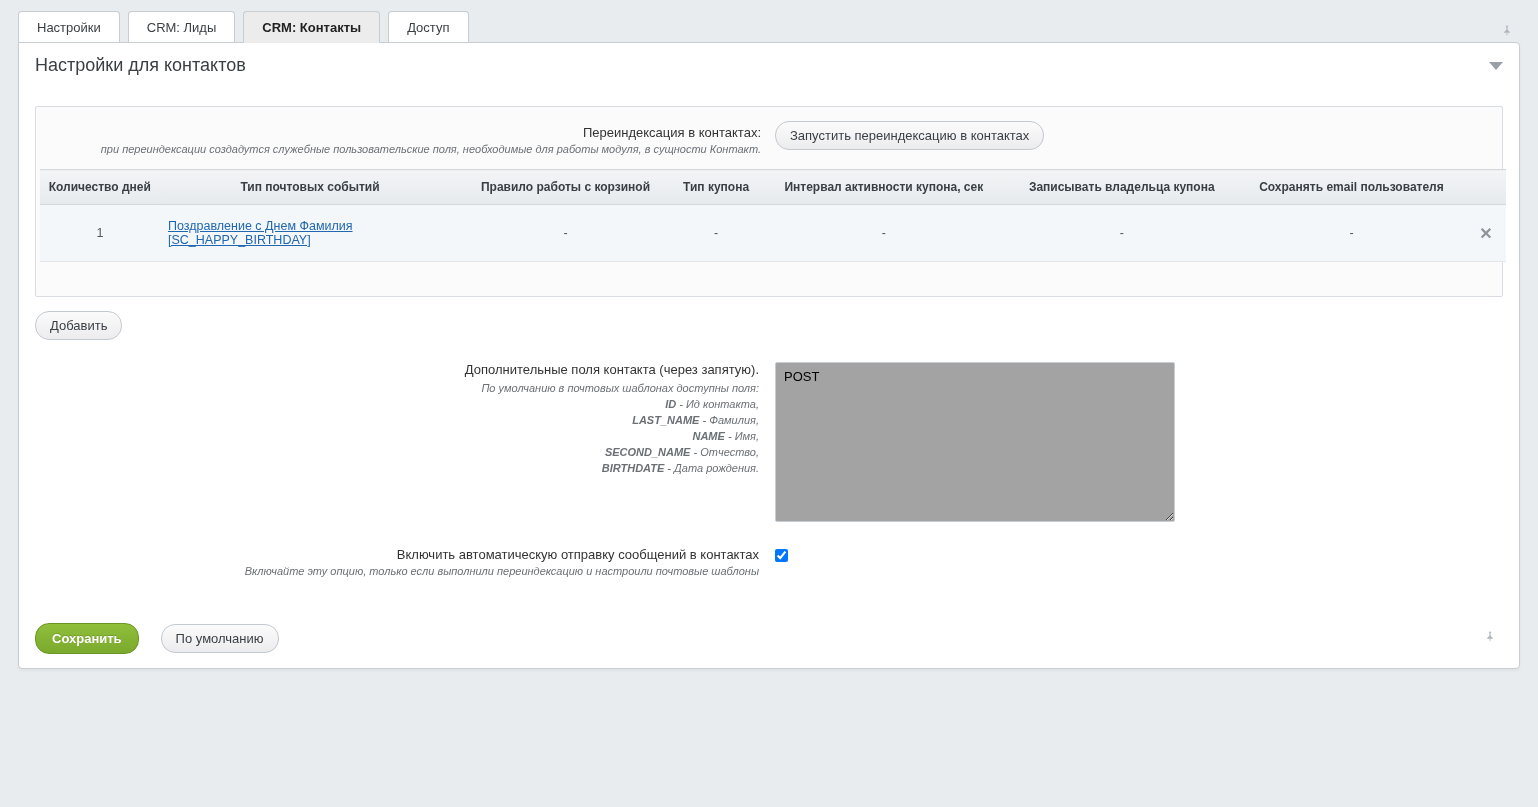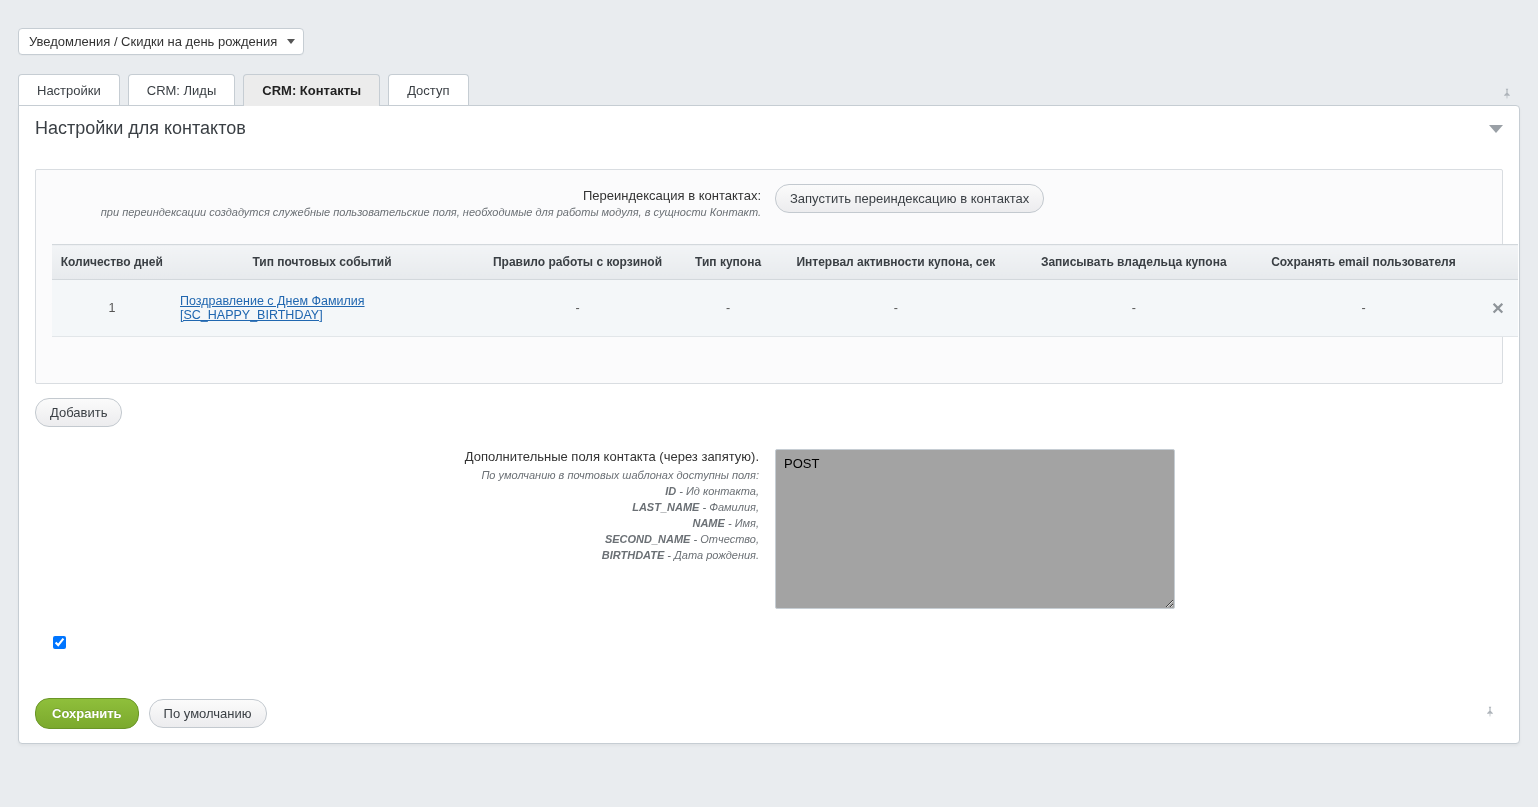--- a/index.html
+++ b/index.html
@@ -131,21 +131,21 @@
     color: #fff;
     font-weight: 600;
     text-shadow: 0 -1px 0 rgba(0,0,0,0.15);
     padding: 7px 16px;
   }
 
   
   table.grid {
     width: calc(100% - 0px);
     border-collapse: collapse;
-    margin: 16px;
+    margin: 4px;
   }
   table.grid thead th {
     background: linear-gradient(#f2f4f6,#e7eaed);
     border-top: 1px solid #d3d8dc;
     border-bottom: 1px solid #d3d8dc;
     font-weight: 600;
     font-size: 12px;
     color: #3a3f44;
     text-align: center;
     padding: 10px 6px;
@@ -221,38 +221,32 @@
     font-size: 11px;
     color: #6b7075;
     display: block;
     margin-top: 3px;
   }
   .auto-right { padding-left: 6px; padding-top: 2px; }
 
   .footer-bar {
     display: flex;
     align-items: center;
-    gap: 10px;
+    gap: 22px;
     padding: 12px 16px 14px 16px;
   }
   .footer-bar .pin-icon { margin-left: auto; }
 
   
 </style>
 </head>
 <body>
 
 <div class="page">
 
-  <div class="topbar">
-    <div class="dropdown">
-      <span>Уведомления / Скидки на день рождения</span>
-      <span class="caret"></span>
-    </div>
-  </div>
 
   <div class="tabs-row">
     <div class="tab"><span>Настройки</span></div>
     <div class="tab"><span>CRM: Лиды</span></div>
     <div class="tab active"><span>CRM: Контакты</span></div>
     <div class="tab"><span>Доступ</span></div>
     <span class="pin-icon">
       <svg width="14" height="14" viewBox="0 0 24 24" fill="#aeb4ba">
           <path d="M14 4l-1 1v5l4 4v1H7v-1l4-4V5l-1-1V3h4v1zM11 16l1 5 1-5h-2z"></path>
         </svg>
@@ -330,20 +324,24 @@
               <b>SECOND_NAME</b><span> - Отчество,</span><br>
               <b>BIRTHDATE</b><span> - Дата рождения.</span>
             </span>
           </div>
           <div class="fields-right">
             <textarea class="bigta" style="">POST</textarea>
           </div>
         </div>
 
         <div class="auto-row">
+          <div class="auto-left">
+            <span>Включить автоматическую отправку сообщений в контактах</span>
+            <span class="hint2">Включайте эту опцию, только если выполнили переиндексацию и настроили почтовые шаблоны</span>
+          </div>
           <div class="auto-right">
             <input type="checkbox" id="autoSendChk" checked="" style="">
           </div>
         </div>
 
       </div>
     </div>
 
     <div class="footer-bar">
       <button class="btn btn-green">Сохранить</button>

